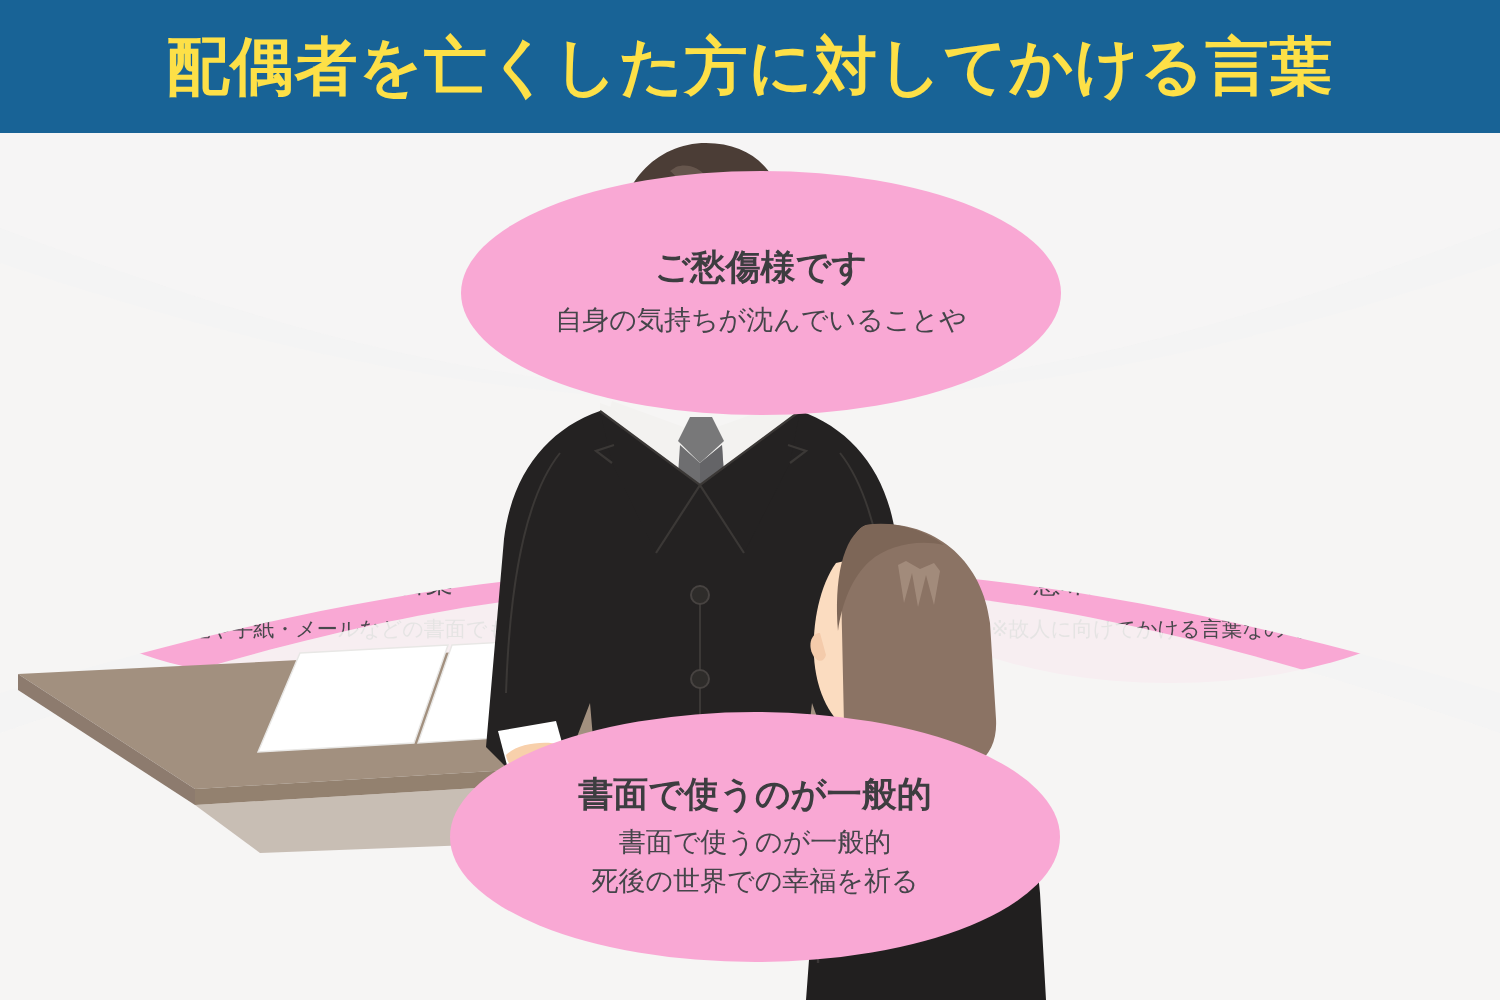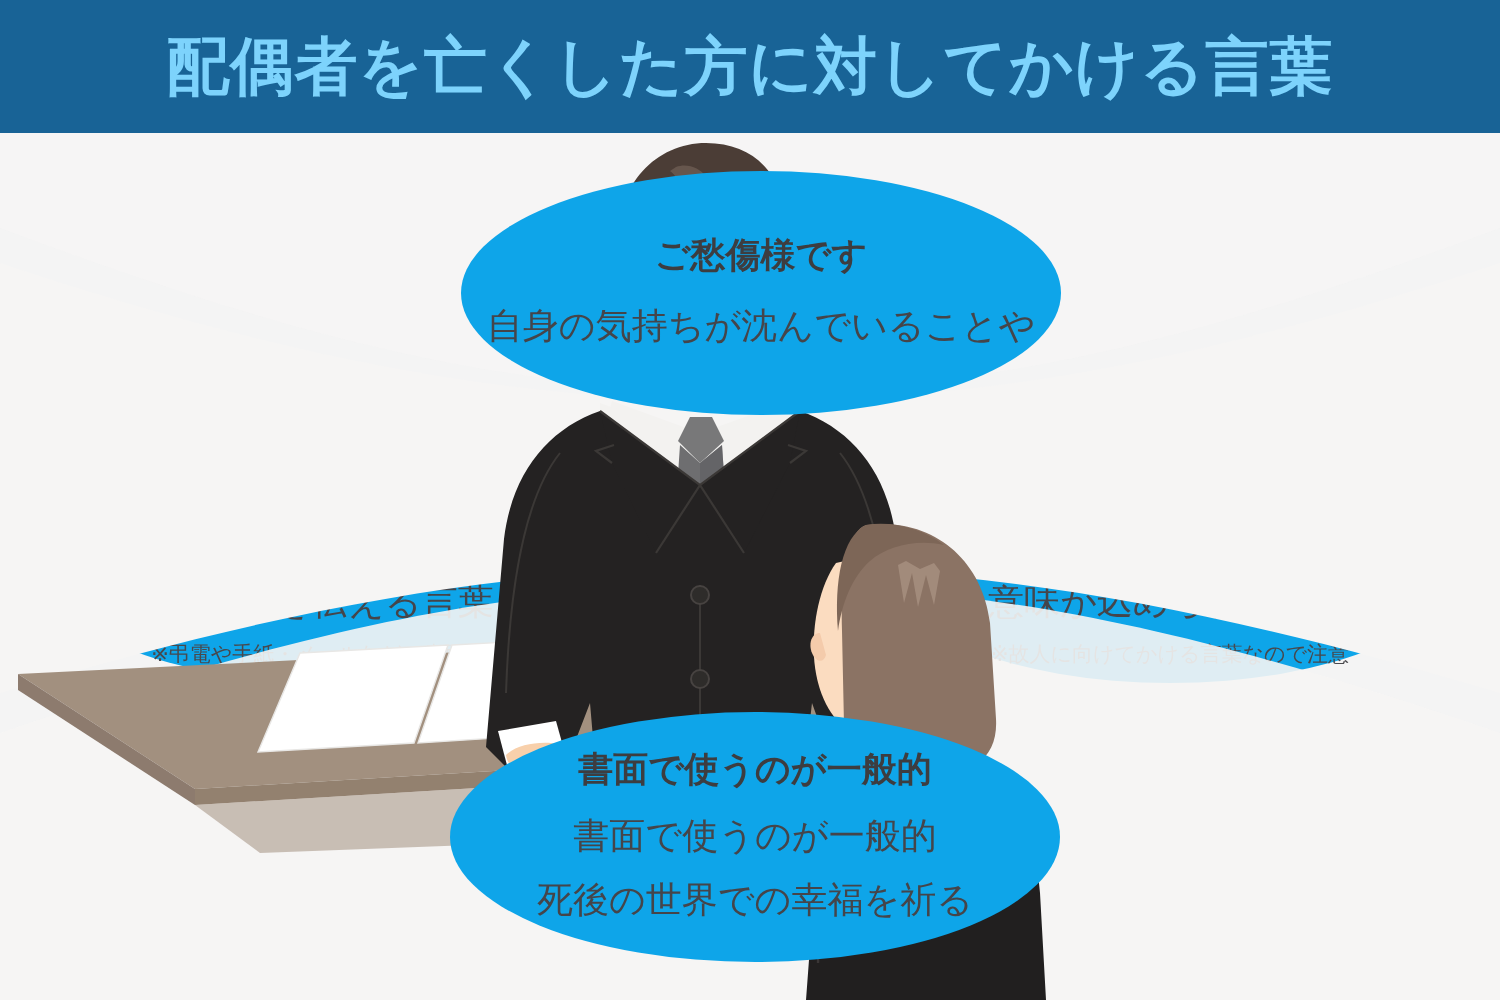--- a/index.html
+++ b/index.html
@@ -25,21 +25,21 @@
     top: 0;
     width: 1500px;
     height: 133px;
     background: #186396;
     display: flex;
     align-items: center;
     justify-content: center;
     z-index: 60;
   }
   .header-title {
-    color: #7dd3fc;
+    color: #fde047;
     font-size: 63px;
     font-weight: bold;
     letter-spacing: 1px;
     line-height: 1;
     white-space: nowrap;
     text-align: center;
   }
 
   
   .illus {
@@ -48,44 +48,43 @@
     top: 133px;
     width: 1500px;
     height: 867px;
     z-index: 10;
   }
 
   
   .bubble {
     position: absolute;
     border-radius: 50%;
-    background: #0ea5e9;
+    background: #f9a8d4;
     z-index: 20;
     display: flex;
     flex-direction: column;
     align-items: center;
     justify-content: center;
     text-align: right;
     color: #3f3f42;
   }
   .bubble.under {
     z-index: 5;
   }
   .bubble .b-title {
     font-size: 35px;
     font-weight: bold;
     line-height: 1.18;
     color: #3d3d40;
   }
   .bubble .b-body {
-    font-size: 36px;
+    font-size: 27px;
     font-weight: normal;
     line-height: 1.45;
     color: #45454a;
-    margin-top: 12px;
   }
   .bubble .b-note {
     font-size: 21px;
     font-weight: normal;
     line-height: 1.4;
     color: #48484c;
   }
 
   
   #bubble-top {

